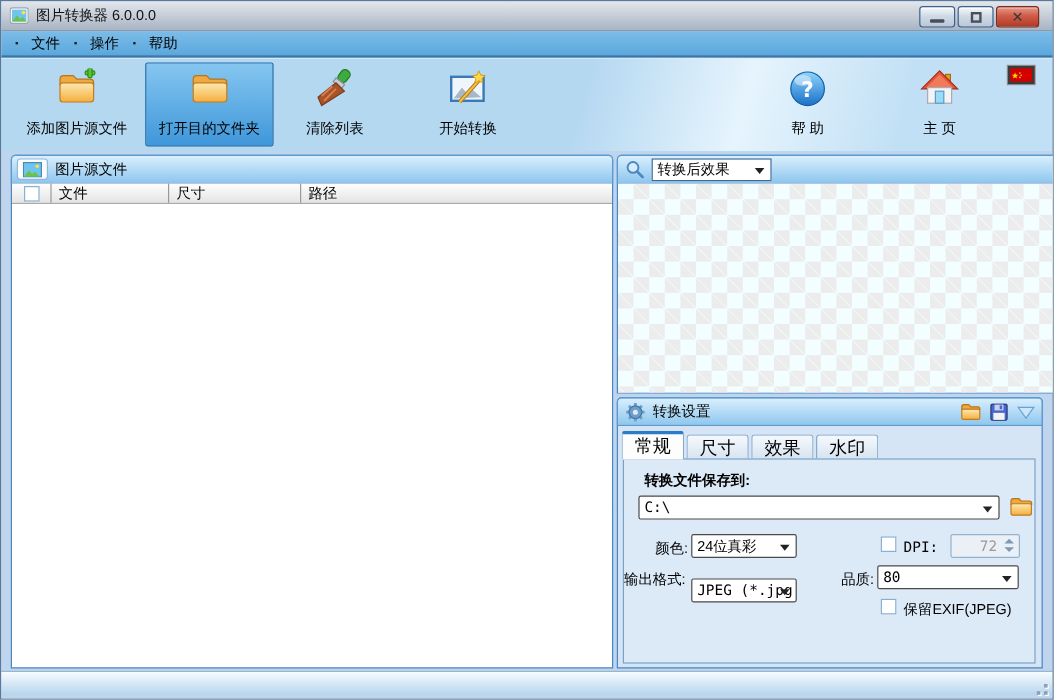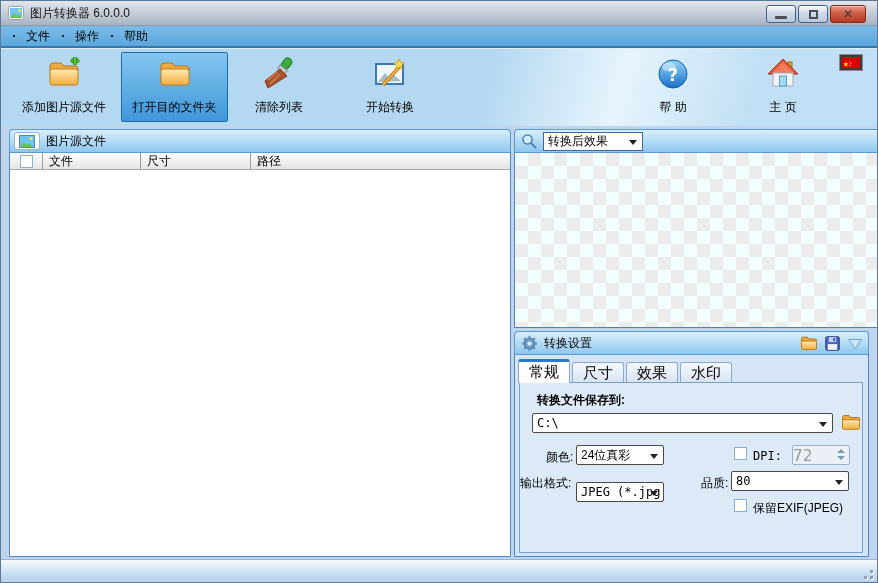--- a/index.html
+++ b/index.html
@@ -137,22 +137,22 @@
   .combo {
     position:absolute; height:20px; background:#fff; border:1px solid #4a4a4a;
     border-radius:2px; font-size:12px; display:flex; align-items:center;
     padding-left:4px; cursor:pointer; overflow:hidden; white-space:nowrap;
   }
   .combo .combo-arrow { top:8px; }
   .combo .val { overflow:hidden; white-space:nowrap; display:block; padding-right:14px; }
   .cb { position:absolute; width:13px; height:13px; background:#fff; border:1px solid #88b0d2; cursor:pointer; }
   .spinner {
     position:absolute; width:58px; height:20px; background:#eaf0f6; border:1px solid #92b2ce;
-    border-radius:2px; display:flex; align-items:center; justify-content:flex-start;
-    font-size:16px; color:#9a9a9a; padding-right:18px;
+    border-radius:2px; display:flex; align-items:center; justify-content:flex-end;
+    font-size:12px; color:#9a9a9a; padding-right:18px;
   }
   .spin-arrows { position:absolute; right:4px; top:3px; display:flex; flex-direction:column; gap:3px; cursor:pointer; }
   .spin-up { width:0;height:0;border-left:4px solid transparent;border-right:4px solid transparent;border-bottom:4px solid #7a9ab8; }
   .spin-down { width:0;height:0;border-left:4px solid transparent;border-right:4px solid transparent;border-top:4px solid #7a9ab8; }
   .folder-btn { position:absolute; cursor:pointer; width:20px; height:18px; }
   
   .statusbar {
     position:absolute; left:0; top:558px; width:878px; height:25px;
     background:linear-gradient(#f7fbfe, #bad7ee 75%, #c3d3e6);
     border-top:1px solid #9ab4cc;

